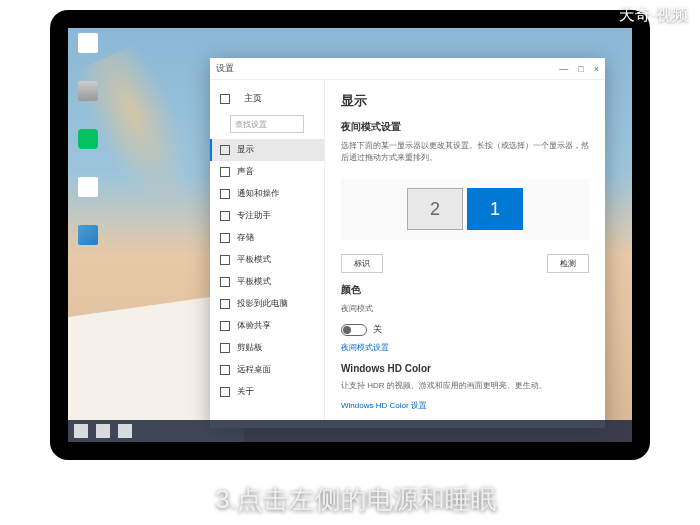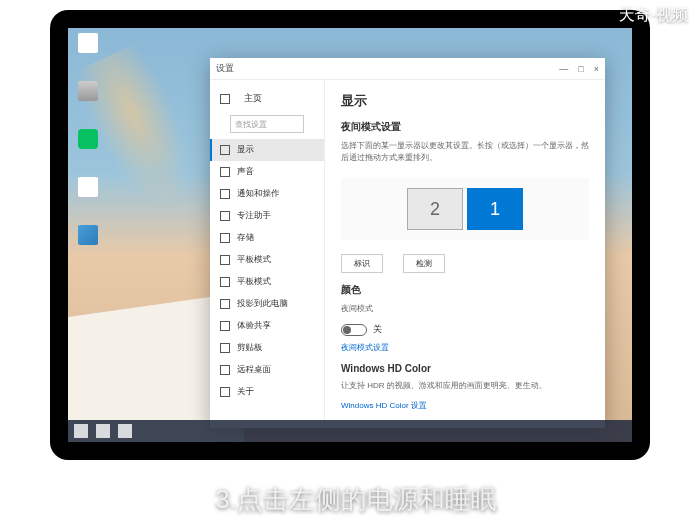--- a/index.html
+++ b/index.html
@@ -30,21 +30,21 @@
 .nav-item.active{background:#e8e8e8;border-left:2px solid #0078d4;padding-left:8px}
 .nav-icon{width:10px;height:10px;display:inline-block;border:1px solid #555;flex-shrink:0}
 .content{flex:1;padding:12px 16px;overflow-y:auto}
 .content h1{font-size:13px;font-weight:600;margin-bottom:8px}
 .content h2{font-size:10px;font-weight:600;margin-bottom:6px;margin-top:10px}
 .content p{font-size:8px;color:#666;line-height:1.5;margin-bottom:8px}
 .monitors{display:flex;justify-content:center;gap:4px;margin:14px 0;padding:10px;background:#fafafa}
 .monitor{width:56px;height:42px;display:flex;align-items:center;justify-content:center;font-size:18px;border:1px solid #aaa}
 .monitor.m2{background:#e8e8e8;color:#666}
 .monitor.m1{background:#0078d4;color:#fff;border-color:#0078d4}
-.btn-row{display:flex;justify-content:flex-start;gap:20px;margin-bottom:10px}
+.btn-row{display:flex;justify-content:space-between;gap:20px;margin-bottom:10px}
 .btn{border:1px solid #ccc;padding:3px 12px;font-size:8px;background:#fff;cursor:pointer}
 .toggle{display:flex;align-items:center;gap:6px;margin:6px 0}
 .toggle-sw{width:26px;height:12px;border:1px solid #666;border-radius:6px;position:relative}
 .toggle-sw::after{content:"";position:absolute;left:1px;top:1px;width:8px;height:8px;background:#666;border-radius:50%}
 .link{color:#0066cc;font-size:8px;cursor:pointer}
 .watermark-tr{position:absolute;right:12px;top:5px;color:#fff;font-size:16px;font-weight:400;text-shadow:0 1px 3px rgba(0,0,0,0.5)}
 .watermark-bl{position:absolute;left:10px;bottom:48px;color:#fff;font-size:11px;opacity:0.8;display:flex;align-items:center;gap:4px}
 .wm-circle{width:14px;height:14px;border:1px solid #fff;border-radius:50%;display:flex;align-items:center;justify-content:center;font-size:8px}
 .caption{position:absolute;bottom:8px;left:12px;right:0;text-align:center;color:#f0f0f0;font-size:26px;font-weight:400;text-shadow:0 1px 4px rgba(0,0,0,0.6)}
 </style>

